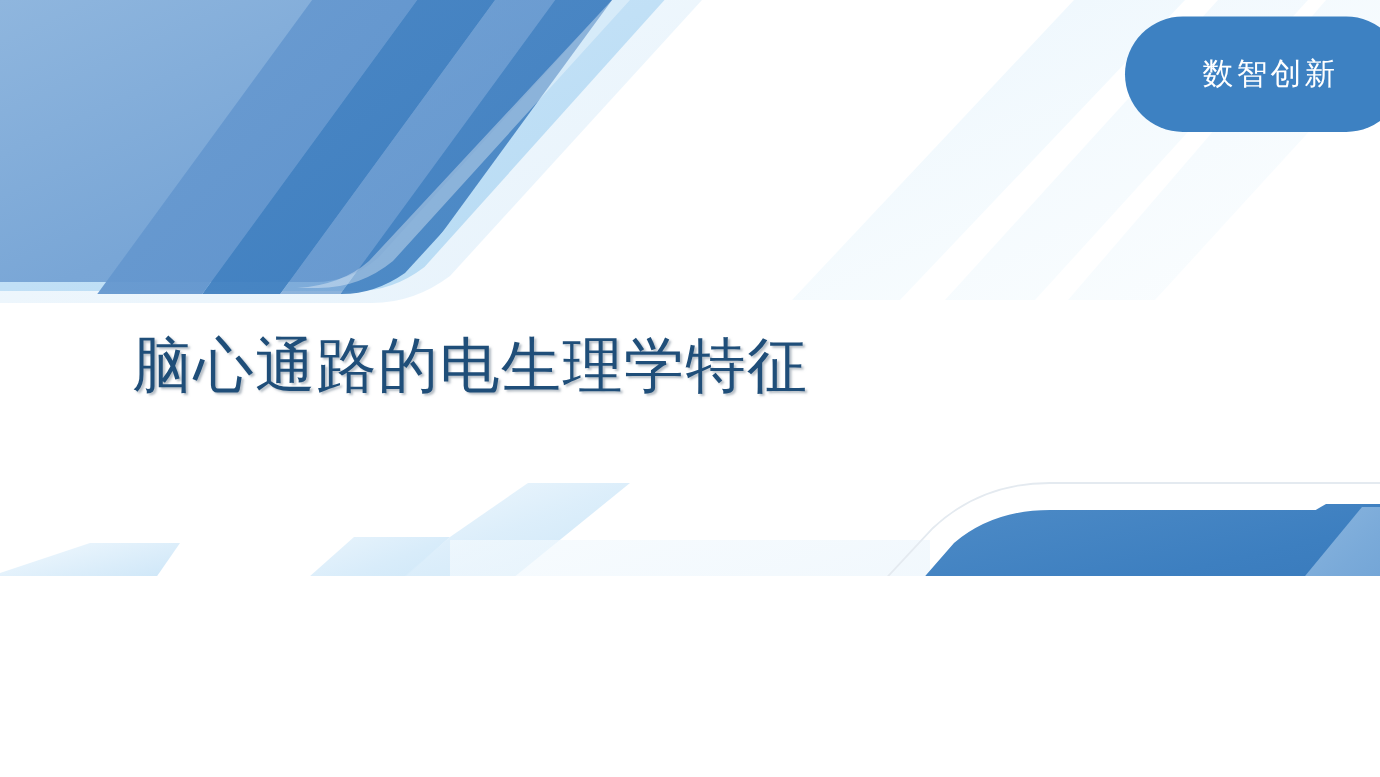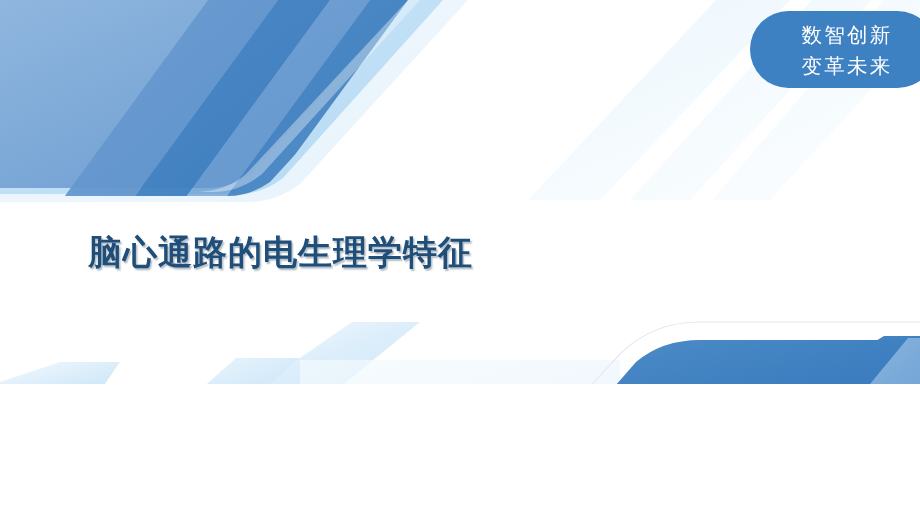--- a/index.html
+++ b/index.html
@@ -54,23 +54,23 @@
     line-height: 31px;
     letter-spacing: 2.2px;
     white-space: nowrap;
     font-weight: 400;
   }
 
   
   .title {
     position: absolute;
     left: 88px;
-    top: 230px;
-    font-size: 34px;
-    font-weight: bold;
+    top: 216px;
+    font-size: 40px;
+    font-weight: normal;
     color: #1f4e79;
     letter-spacing: 1px;
     white-space: nowrap;
     text-shadow: 1.5px 1.5px 1.6px rgba(120,135,150,0.55);
   }
 </style>
 </head>
 <body>
 
 <div class="slide">
@@ -188,18 +188,17 @@
       <g>
         <path d="M 858,436 L 920,436 L 920,510 L 680,510 Z" fill="url(#gBRpale)"></path>
         <path d="M 908,338 L 920,338 L 920,510 L 766,510 Z" fill="url(#gBRmid)"></path>
         <path d="M 804,448 L 862,448 L 724,510 L 666,510 Z" fill="url(#gBRpale)" opacity="0.95"></path>
       </g>
     </svg>
   </div>
 
   <div class="badge">
     <div class="badge-line">数智创新</div>
-    <div class="badge-line">变革未来</div>
   </div>
 
   <div class="title">脑心通路的电生理学特征</div>
 
 </div>
 
 </body></html>

